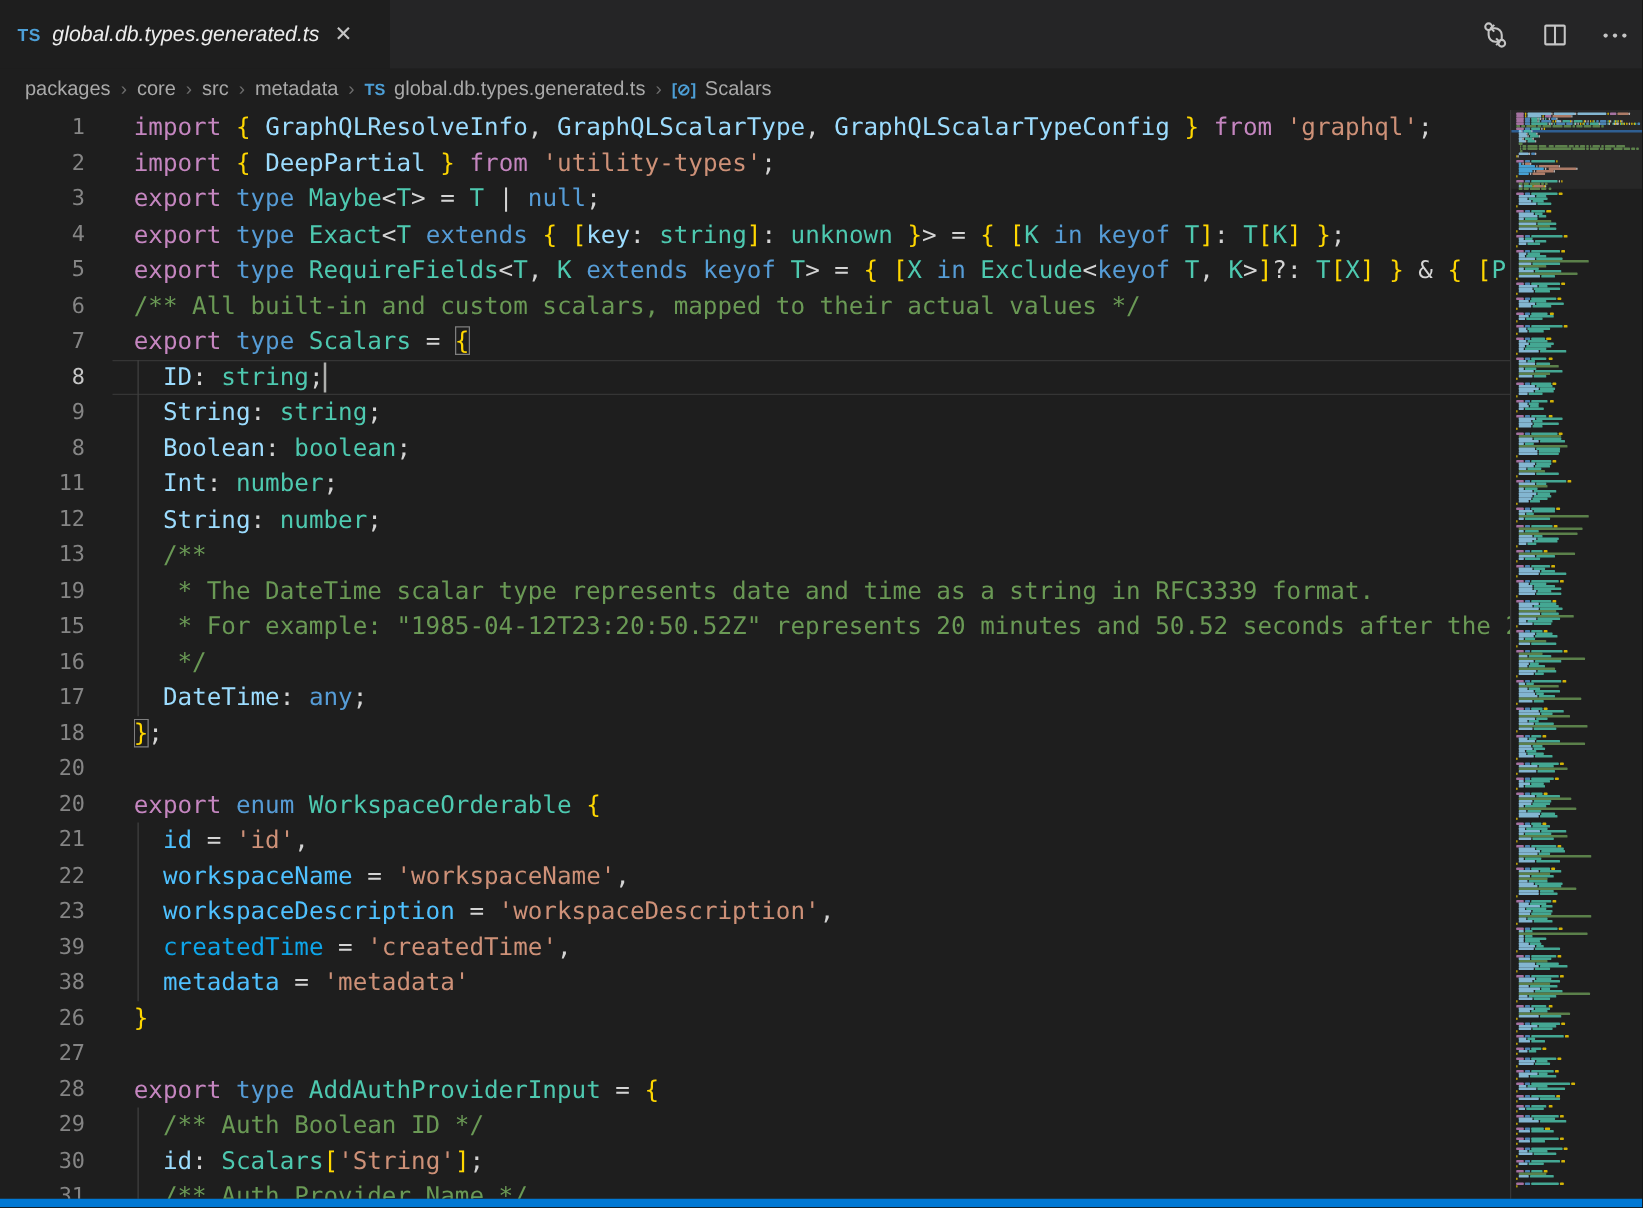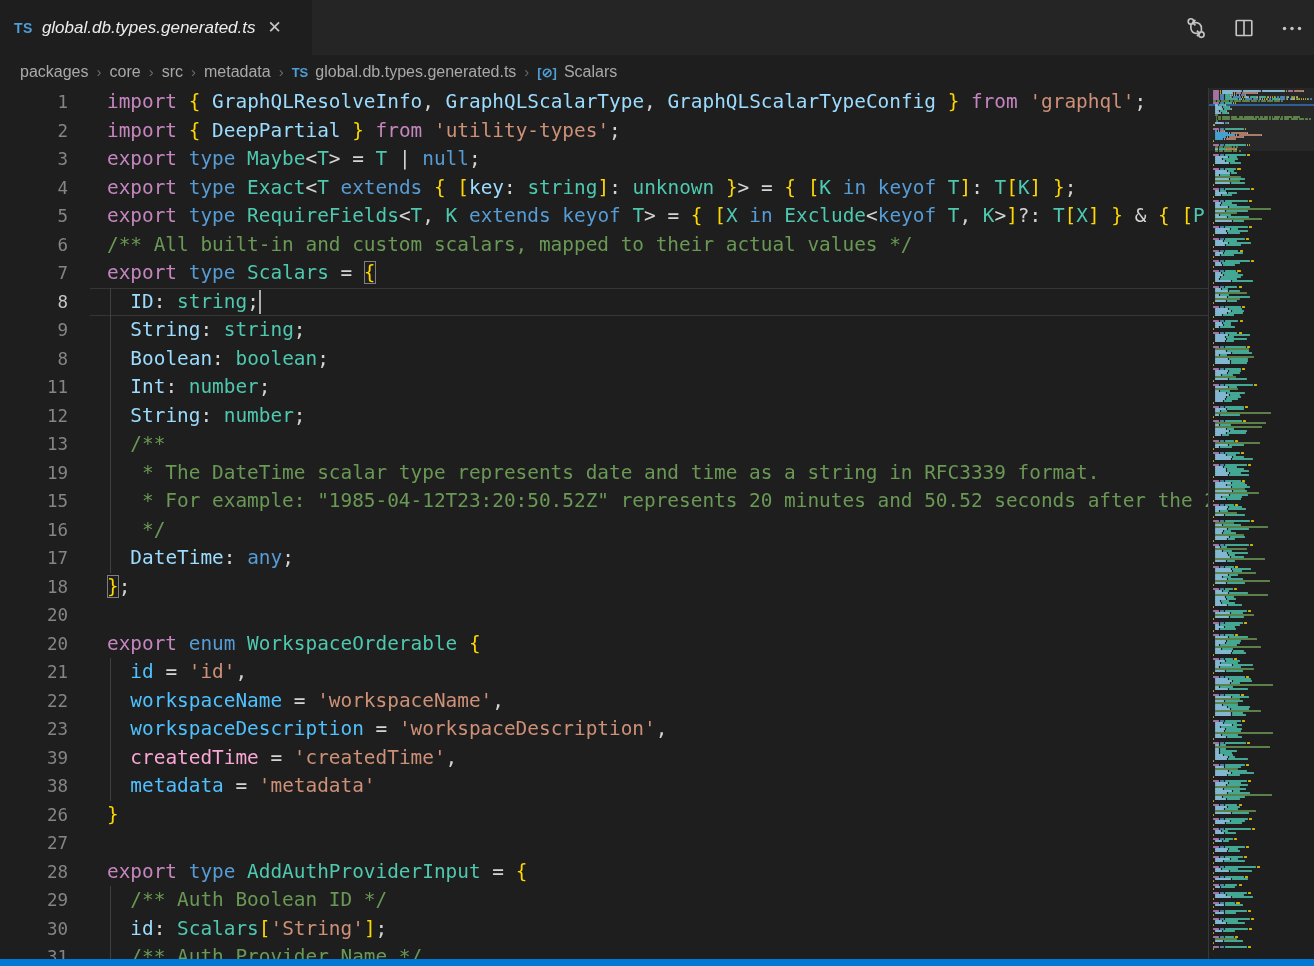--- a/index.html
+++ b/index.html
@@ -148,21 +148,21 @@
         <div class="cl"><span style="color: rgb(106, 153, 85);">   * The DateTime scalar type represents date and time as a string in RFC3339 format.</span></div>
         <div class="cl"><span style="color: rgb(106, 153, 85);">   * For example: "1985-04-12T23:20:50.52Z" represents 20 minutes and 50.52 seconds after the 23</span></div>
         <div class="cl"><span style="color: rgb(106, 153, 85);">   */</span></div>
         <div class="cl"><span style="color: rgb(212, 212, 212);">  </span><span style="color: rgb(156, 220, 254);">DateTime</span><span style="color: rgb(212, 212, 212);">: </span><span style="color: rgb(86, 156, 214);">any</span><span style="color: rgb(212, 212, 212);">;</span></div>
         <div class="cl"><span class="match" style="color: rgb(255, 215, 0);">}</span><span style="color: rgb(212, 212, 212);">;</span></div>
         <div class="cl"></div>
         <div class="cl"><span style="color: rgb(197, 134, 192);">export</span><span style="color: rgb(86, 156, 214);"> enum</span><span style="color: rgb(78, 201, 176);"> WorkspaceOrderable</span><span style="color: rgb(212, 212, 212);"> </span><span style="color: rgb(255, 215, 0);">{</span></div>
         <div class="cl"><span style="color: rgb(212, 212, 212);">  </span><span style="color: rgb(79, 193, 255);">id</span><span style="color: rgb(212, 212, 212);"> = </span><span style="color: rgb(206, 145, 120);">'id'</span><span style="color: rgb(212, 212, 212);">,</span></div>
         <div class="cl"><span style="color: rgb(212, 212, 212);">  </span><span style="color: rgb(79, 193, 255);">workspaceName</span><span style="color: rgb(212, 212, 212);"> = </span><span style="color: rgb(206, 145, 120);">'workspaceName'</span><span style="color: rgb(212, 212, 212);">,</span></div>
         <div class="cl"><span style="color: rgb(212, 212, 212);">  </span><span style="color: rgb(79, 193, 255);">workspaceDescription</span><span style="color: rgb(212, 212, 212);"> = </span><span style="color: rgb(206, 145, 120);">'workspaceDescription'</span><span style="color: rgb(212, 212, 212);">,</span></div>
-        <div class="cl"><span style="color: rgb(212, 212, 212);">  </span><span style="color: #f9a8d4;">createdTime</span><span style="color: rgb(212, 212, 212);"> = </span><span style="color: rgb(206, 145, 120);">'createdTime'</span><span style="color: rgb(212, 212, 212);">,</span></div>
+        <div class="cl"><span style="color: rgb(212, 212, 212);">  </span><span style="color: #0ea5e9;">createdTime</span><span style="color: rgb(212, 212, 212);"> = </span><span style="color: rgb(206, 145, 120);">'createdTime'</span><span style="color: rgb(212, 212, 212);">,</span></div>
         <div class="cl"><span style="color: rgb(212, 212, 212);">  </span><span style="color: rgb(79, 193, 255);">metadata</span><span style="color: rgb(212, 212, 212);"> = </span><span style="color: rgb(206, 145, 120);">'metadata'</span></div>
         <div class="cl"><span style="color: rgb(255, 215, 0);">}</span></div>
         <div class="cl"></div>
         <div class="cl"><span style="color: rgb(197, 134, 192);">export</span><span style="color: rgb(86, 156, 214);"> type</span><span style="color: rgb(78, 201, 176);"> AddAuthProviderInput</span><span style="color: rgb(212, 212, 212);"> = </span><span style="color: rgb(255, 215, 0);">{</span></div>
         <div class="cl"><span style="color: rgb(106, 153, 85);">  /** Auth Boolean ID */</span></div>
         <div class="cl"><span style="color: rgb(212, 212, 212);">  </span><span style="color: rgb(156, 220, 254);">id</span><span style="color: rgb(212, 212, 212);">: </span><span style="color: rgb(78, 201, 176);">Scalars</span><span style="color: rgb(255, 215, 0);">[</span><span style="color: rgb(206, 145, 120);">'String'</span><span style="color: rgb(255, 215, 0);">]</span><span style="color: rgb(212, 212, 212);">;</span></div>
         <div class="cl"><span style="color: rgb(106, 153, 85);">  /** Auth Provider Name */</span></div>
       </div>
     <div class="cursor" style="left: 258.84px; top: 201.5px;"></div>
   <div class="indent-guide" style="left: 110px; top: 199.5px; height: 285px;"></div>

